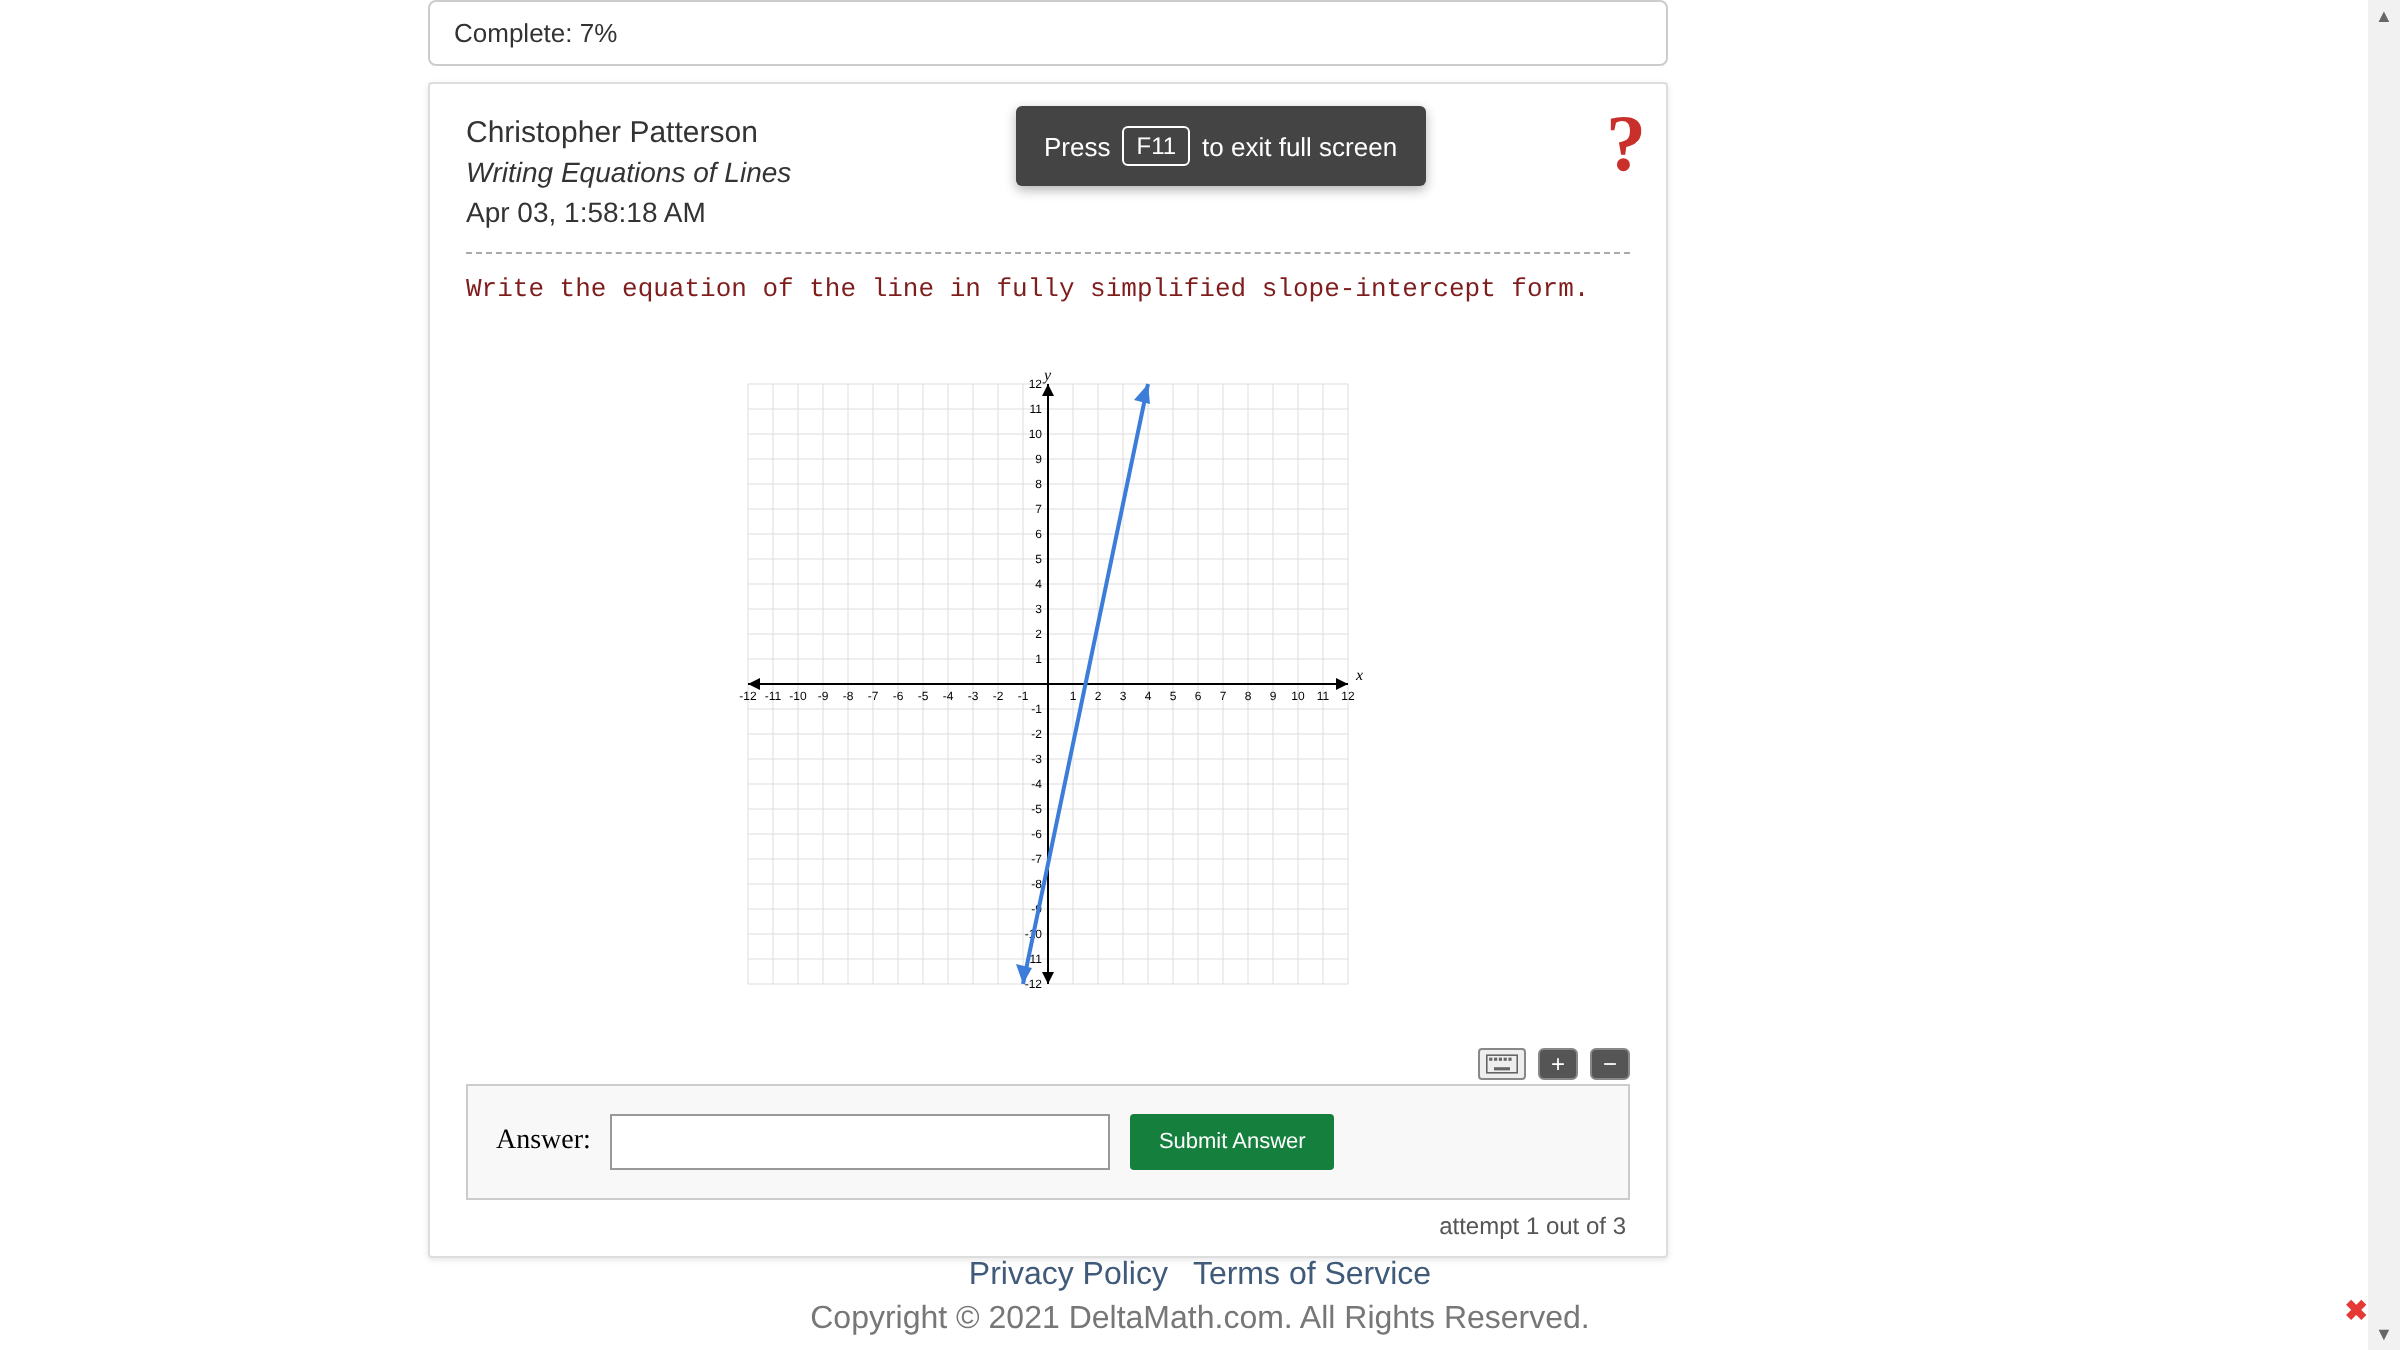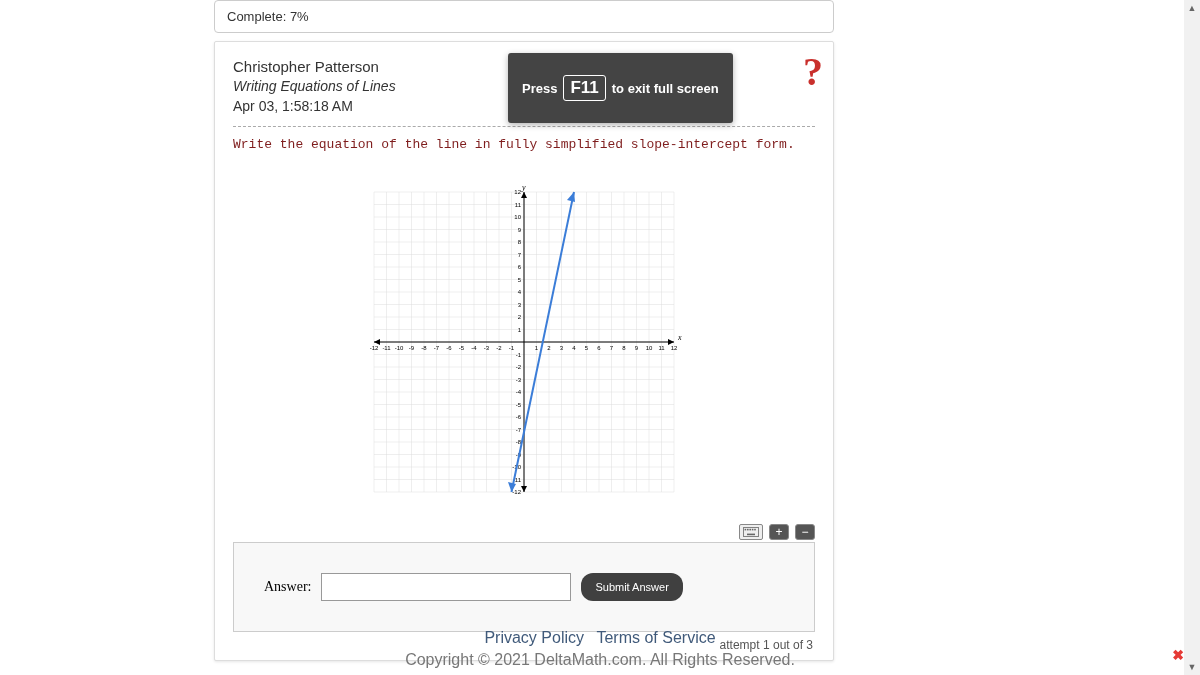--- a/index.html
+++ b/index.html
@@ -102,70 +102,69 @@
     border-radius: 2px;
     background: #eee;
     cursor: pointer;
     display: inline-flex;
     align-items: center;
     justify-content: center;
   }
   .kb-btn svg { width: 16px; height: 10px; }
   .answer-row {
     border: 1px solid #ccc;
-    padding: 30px;
+    padding: 14px;
     display: flex;
     align-items: center;
     gap: 10px;
     background: #f8f8f8;
   }
   .answer-label { font-family: Georgia, serif; font-size: 14px; }
   .answer-input {
     flex: 0 0 250px;
     height: 28px;
     border: 1px solid #999;
     padding: 4px;
     font-size: 14px;
   }
   .submit-btn {
-    background: #404040;
+    background: #15803d;
     color: #fff;
     border: none;
     padding: 8px 14px;
     font-size: 11px;
     cursor: pointer;
-    border-radius: 12px;
+    border-radius: 2px;
   }
   .attempt-text {
     text-align: right;
     font-size: 12px;
     color: #555;
     padding: 6px 2px 0 0;
   }
   .fullscreen-bar {
     position: absolute;
     left: 508px;
     top: 53px;
     background: #444;
     color: #fff;
-    padding: 22px 14px;
+    padding: 10px 14px;
     font-size: 13px;
     display: flex;
     align-items: center;
     gap: 6px;
     border-radius: 3px;
     box-shadow: 0 2px 6px rgba(0,0,0,0.3);
     z-index: 10;
-    font-weight: bold;
   }
   .key-badge {
     border: 1px solid #fff;
     padding: 2px 6px;
     border-radius: 3px;
-    font-size: 17px;
+    font-size: 12px;
   }
   .footer {
     position: absolute;
     bottom: 6px;
     left: 0;
     width: 100%;
     text-align: center;
     font-size: 16px;
     color: #405a7a;
   }

